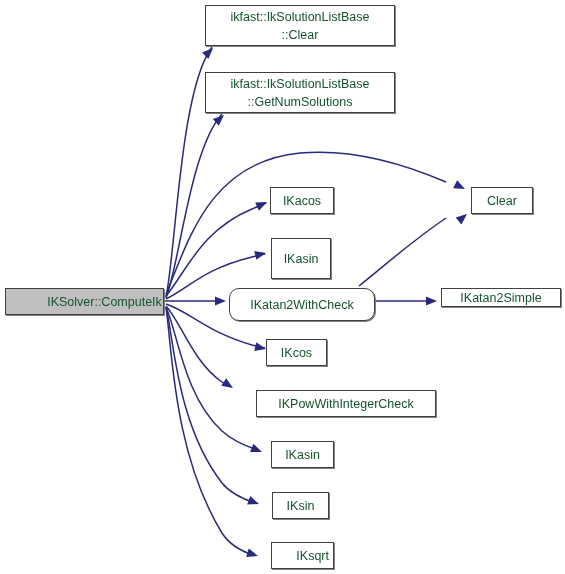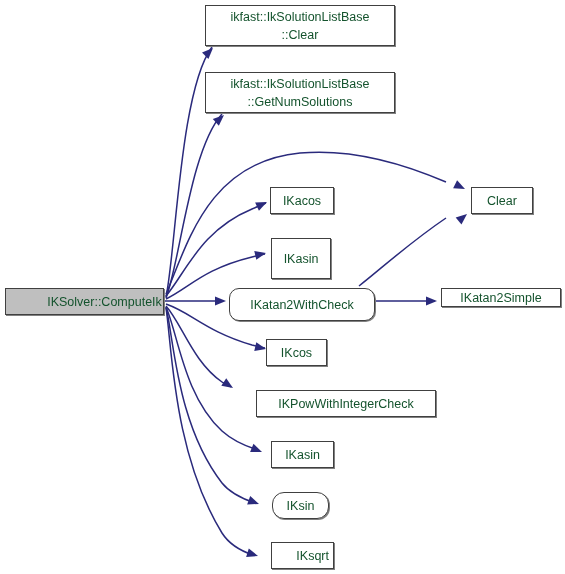--- a/index.html
+++ b/index.html
@@ -120,17 +120,17 @@
       <div class="node" style="left: 205px; top: 72px; width: 190px; height: 41px;"><span class="node-label">ikfast::IkSolutionListBase
 ::GetNumSolutions</span></div>
       <div class="node" style="left: 270px; top: 187px; width: 64px; height: 27px; text-align: right;"><span class="node-label">IKacos</span></div>
       <div class="node" style="left: 471px; top: 187px; width: 62px; height: 27px;"><span class="node-label">Clear</span></div>
       <div class="node" style="left: 271px; top: 238px; width: 60px; height: 41px;"><span class="node-label">IKasin</span></div>
       <div class="node" style="left: 229px; top: 288px; width: 146px; height: 33px; border-radius: 10px;"><span class="node-label">IKatan2WithCheck</span></div>
       <div class="node" style="left: 441px; top: 288px; width: 120px; height: 19px;"><span class="node-label">IKatan2Simple</span></div>
       <div class="node" style="left: 258px; top: 339px; width: 61px; height: 27px; margin-left: 8px;"><span class="node-label">IKcos</span></div>
       <div class="node" style="left: 212px; top: 390px; width: 180px; height: 27px; margin-left: 44px;"><span class="node-label">IKPowWithIntegerCheck</span></div>
       <div class="node" style="left: 271px; top: 441px; width: 63px; height: 27px;"><span class="node-label">IKasin</span></div>
-      <div class="node" style="left: 272px; top: 492px; width: 57px; height: 27px; border-radius: 12px;"><span class="node-label">IKsin</span></div>
+      <div class="node" style="left: 272px; top: 492px; width: 57px; height: 27px;"><span class="node-label">IKsin</span></div>
       <div class="node" style="left: 271px; top: 542px; width: 63px; height: 27px; justify-content: flex-end;"><span class="node-label">IKsqrt</span></div>
     </div>
 
 </div>
 
 </body></html>

